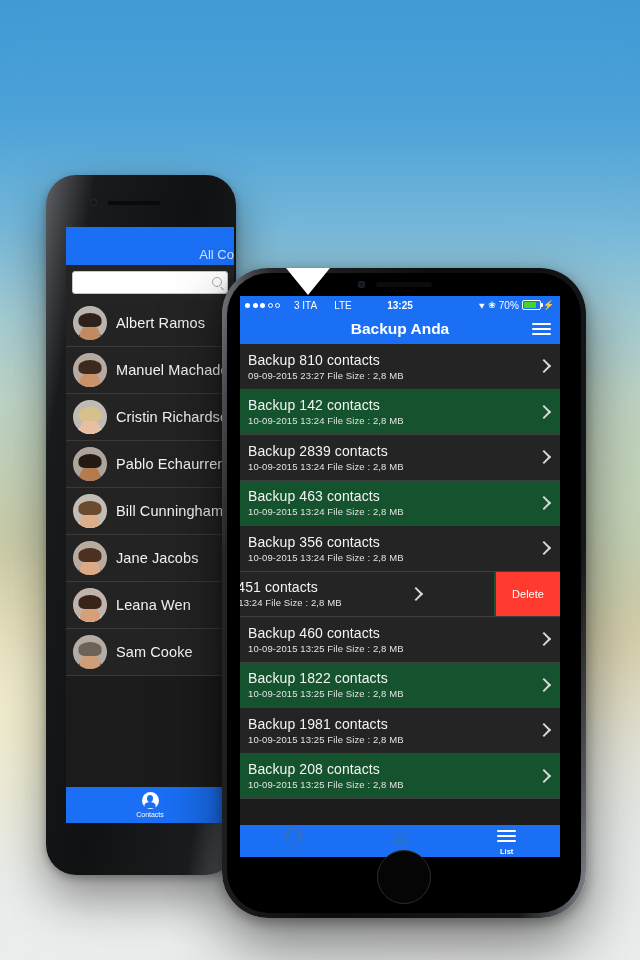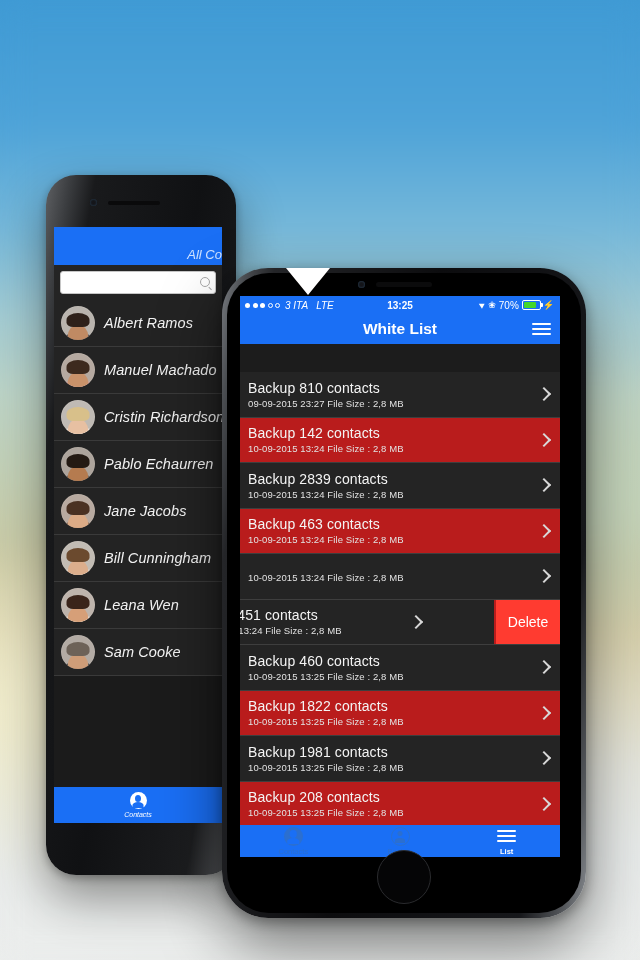--- a/index.html
+++ b/index.html
@@ -37,22 +37,22 @@
     position:absolute;left:46px;top:175px;width:190px;height:700px;
     border-radius:30px;
     background:linear-gradient(100deg,#5f6164 0%,#3b3d40 8%,#191a1c 16%,#101113 50%,#1c1d1f 84%,#4c4e51 94%,#6d7074 100%);
     box-shadow:0 22px 48px rgba(0,0,0,0.42), 0 3px 10px rgba(0,0,0,0.3);
     overflow:hidden;
   }
   .phone-back .pb-speaker{position:absolute;left:62px;top:26px;width:52px;height:4px;border-radius:2px;background:#0a0a0b;}
   .phone-back .pb-cam{position:absolute;left:44px;top:24px;width:7px;height:7px;border-radius:50%;background:#15161a;
     box-shadow:inset 0 0 2px #2e4a63;}
   .screen-back{
-    position:absolute;left:8px;top:52px;width:168px;height:596px;
-    background:#1b1b1b;overflow:hidden;font-style:italic;
+    position:absolute;left:20px;top:52px;width:168px;height:596px;
+    background:#1b1b1b;overflow:hidden;
   }
   .sb-header{height:38px;background:#1a6ff5;position:relative;}
   .sb-header .sb-title{
     position:absolute;right:0px;bottom:3px;color:#cfe2ff;font-size:13px;white-space:nowrap;
   }
   .sb-search-wrap{padding:6px 6px 6px 6px;background:#242424;}
   .sb-search{
     height:21px;background:#ffffff;border:1px solid #c6c6c6;border-radius:3px;position:relative;
   }
   .sb-search .mag{
@@ -104,65 +104,65 @@
   }
   .screen-front{
     position:absolute;left:18px;top:28px;width:320px;height:561px;background:#1c1c1c;overflow:hidden;
   }
 
   
   .statusbar{
     height:18px;background:#1a6ff5;color:#fff;font-size:10px;
     display:flex;align-items:center;padding:0 5px;position:relative;
   }
-  .sb-left{display:flex;align-items:center;gap:5px;font-style:italic;}
+  .sb-left{display:flex;align-items:center;gap:14px;}
   .dots{display:flex;align-items:center;gap:2.5px;}
   .dot{width:5px;height:5px;border-radius:50%;background:#fff;}
   .dot.hollow{background:transparent;border:1px solid #fff;width:3px;height:3px;}
   .sb-carrier{font-size:10px;}
   .sb-lte{font-size:10px;margin-left:3px;}
   .sb-time{position:absolute;left:50%;transform:translateX(-50%);font-size:10px;font-weight:bold;}
   .sb-right{margin-left:auto;display:flex;align-items:center;gap:3px;}
   .loc-arrow{width:0;height:0;border-left:5px solid #fff;border-top:3px solid transparent;border-bottom:3px solid transparent;transform:rotate(-32deg);}
   .bt{font-size:9px;line-height:1;}
   .batt{width:17px;height:8px;border:1px solid #fff;border-radius:2px;position:relative;}
   .batt:after{content:"";position:absolute;right:-3px;top:2px;width:1.5px;height:4px;background:#fff;border-radius:0 1px 1px 0;}
   .batt i{position:absolute;left:1px;top:1px;bottom:1px;width:70%;background:#44d62c;border-radius:1px;display:block;}
 
   
   .navbar{height:30px;background:#1a6ff5;position:relative;display:flex;align-items:center;justify-content:center;}
   .navbar .nav-title{color:#fff;font-size:15.5px;font-weight:bold;}
   .hamburger{position:absolute;right:9px;top:50%;transform:translateY(-50%);width:19px;}
   .hamburger span{display:block;height:2px;background:#fff;margin:3px 0;border-radius:1px;}
 
   
-  .list{position:absolute;left:0;right:0;top:48px;bottom:32px;background:#1c1c1c;overflow:hidden;margin-top:28px;}
+  .list{position:absolute;left:0;right:0;top:48px;bottom:32px;background:#1c1c1c;overflow:hidden;}
   .bk-row{
     height:45.5px;border-bottom:1px solid #3e3e3e;background:#242424;position:relative;
     display:flex;flex-direction:column;justify-content:center;padding-left:8px;box-sizing:border-box;
   }
-  .bk-row.alt{background:#b91c1c;}
+  .bk-row.alt{background:#14532d;}
   .bk-title{color:#f4f4f4;font-size:14px;letter-spacing:.1px;line-height:1.15;}
   .bk-sub{color:#e2e2e2;font-size:9.5px;margin-top:2px;letter-spacing:.1px;}
   .chev{
     position:absolute;right:11px;top:50%;width:8px;height:8px;
     border-right:2px solid #d8d8d8;border-top:2px solid #d8d8d8;
     transform:translateY(-50%) rotate(45deg);
   }
   
   .bk-row.swiped{padding-left:0;overflow:visible;}
   .swipe-content{
     position:absolute;left:-62px;top:0;width:316px;height:100%;
     display:flex;flex-direction:column;justify-content:center;padding-left:8px;box-sizing:border-box;
     background:#242424;
   }
   .swipe-content .chev{right:73px;}
   .delete-btn{
     position:absolute;right:0;top:0;width:64px;height:100%;background:#ff3b30;
-    display:flex;align-items:center;justify-content:center;color:#fff;font-size:14px;
+    display:flex;align-items:center;justify-content:center;color:#fff;font-size:11px;
   }
 
   
   .tabbar{
     position:absolute;left:0;bottom:0;width:100%;height:32px;background:#1a6ff5;
     display:flex;align-items:stretch;
   }
   .tab{flex:1;display:flex;flex-direction:column;align-items:center;justify-content:center;gap:1px;}
   .tab .lbl{font-size:7.5px;}
   .tab.dim{color:#2b6fd0;}
@@ -253,34 +253,34 @@
           </div>
           <div class="contact-row">
             <span class="avatar" style="background:#ada49c">
               <i class="body" style="background:#6d6a68"></i>
               <i class="face" style="background:#b57b4f"></i>
               <i class="hair" style="background:#241a13"></i>
             </span>
             <span class="contact-name">Pablo Echaurren</span>
           </div>
           <div class="contact-row">
+            <span class="avatar" style="background:#c2bcb4">
+              <i class="body" style="background:#dfdad4"></i>
+              <i class="face" style="background:#dcae8c"></i>
+              <i class="hair" style="background:#6b4a2e"></i>
+            </span>
+            <span class="contact-name">Bill Cunningham</span>
+          </div>
+          <div class="contact-row">
             <span class="avatar" style="background:#b8aaa0">
               <i class="body" style="background:#8a6b56"></i>
               <i class="face" style="background:#dcab86"></i>
               <i class="hair" style="background:#4a3122"></i>
             </span>
             <span class="contact-name">Jane Jacobs</span>
-          </div>
-          <div class="contact-row">
-            <span class="avatar" style="background:#c2bcb4">
-              <i class="body" style="background:#dfdad4"></i>
-              <i class="face" style="background:#dcae8c"></i>
-              <i class="hair" style="background:#6b4a2e"></i>
-            </span>
-            <span class="contact-name">Bill Cunningham</span>
           </div>
           <div class="contact-row">
             <span class="avatar" style="background:#beb4ac">
               <i class="body" style="background:#efe7e0"></i>
               <i class="face" style="background:#d69f78"></i>
               <i class="hair" style="background:#3a241a"></i>
             </span>
             <span class="contact-name">Leana Wen</span>
           </div>
           <div class="contact-row">
@@ -325,21 +325,21 @@
           <span class="bt">❀</span>
           <span class="sb-carrier">70%</span>
           <span class="batt">
               <i></i>
             </span>
           <span class="bt">⚡</span>
         </div>
       </div>
 
       <div class="navbar">
-        <div class="nav-title">White List</div>
+        <div class="nav-title">Backup Anda</div>
         <div class="hamburger">
           <span></span>
             <span></span>
             <span></span>
         </div>
       </div>
 
       <div class="list" id="backup-list">
           <div class="bk-row">
             <div class="bk-title">Backup 810 contacts</div>
@@ -355,20 +355,21 @@
             <div class="bk-title">Backup 2839 contacts</div>
             <div class="bk-sub">10-09-2015 13:24   File Size : 2,8 MB</div>
             <span class="chev"></span>
           </div>
           <div class="bk-row alt">
             <div class="bk-title">Backup 463 contacts</div>
             <div class="bk-sub">10-09-2015 13:24   File Size : 2,8 MB</div>
             <span class="chev"></span>
           </div>
           <div class="bk-row">
+            <div class="bk-title">Backup 356 contacts</div>
             <div class="bk-sub">10-09-2015 13:24   File Size : 2,8 MB</div>
             <span class="chev"></span>
           </div>
           <div class="bk-row alt swiped">
             <div class="swipe-content">
               <div class="bk-title">Backup 451 contacts</div>
               <div class="bk-sub">10-09-2015 13:24   File Size : 2,8 MB</div>
               <span class="chev"></span>
             </div>
             <div class="delete-btn">Delete</div>

